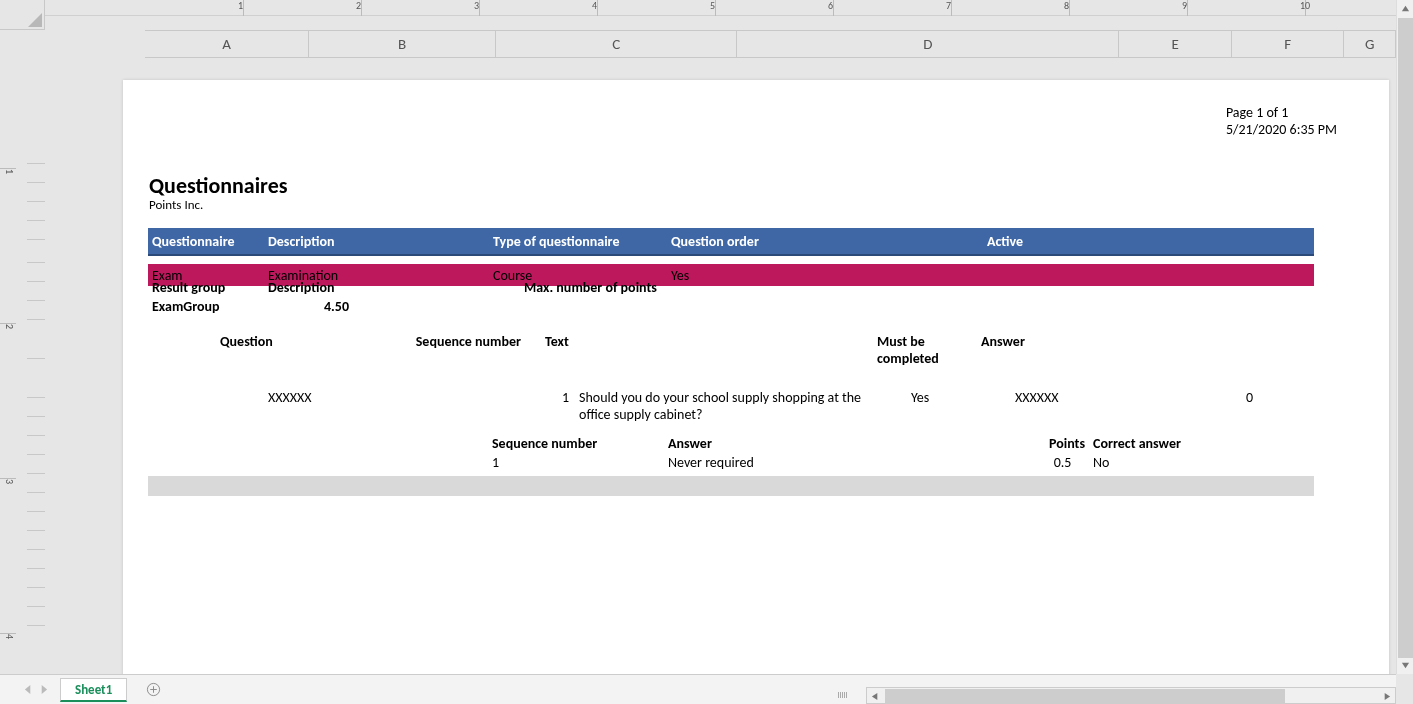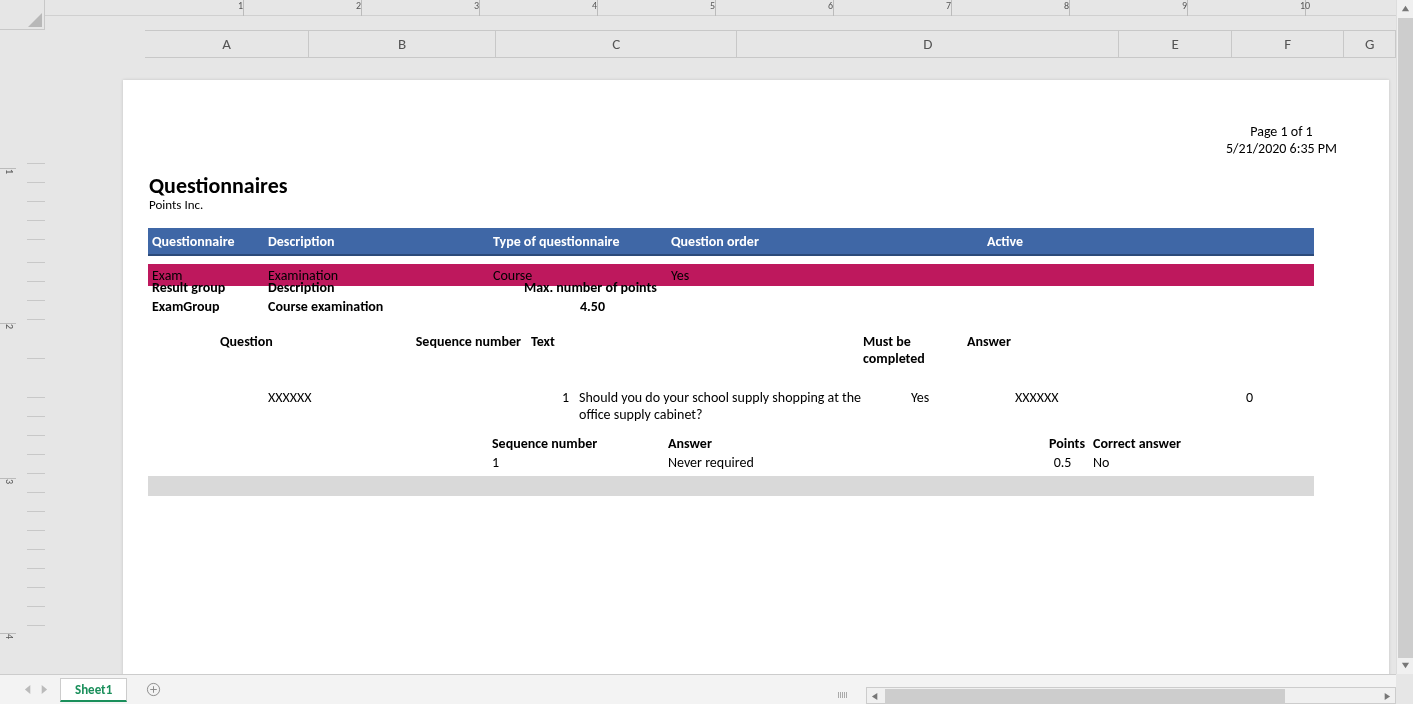--- a/index.html
+++ b/index.html
@@ -77,21 +77,21 @@
 }
 
 
 .page {
   position: absolute; left: 78px; top: 22px; width: 1266px; height: 640px;
   background: #fff; box-shadow: 0 0 3px rgba(0,0,0,0.15);
 }
 
 
 .page-header-right {
-  position: absolute; top: 43px; right: 52px; text-align: center; font-size: 14px;
+  position: absolute; top: 24px; right: 52px; text-align: left; font-size: 14px;
 }
 .report-title {
   position: absolute; left: 26px; top: 92px; font-size: 22px; font-weight: bold;
 }
 .report-company {
   position: absolute; left: 26px; top: 117px; font-size: 13px;
 }
 
 .table1 {
   position: absolute; left: 25px; top: 148px; right: 75px;
@@ -260,30 +260,29 @@
     </div>
 
     <div class="section2">
       <div style="display:flex">
         <div class="cell bold" style="width:116px">Result group</div>
         <div class="cell bold" style="width:256px">Description</div>
         <div class="cell bold" style="width:170px">Max. number of points</div>
       </div>
       <div style="display:flex; margin-top:2px;font-weight:bold;">
         <div class="cell" style="width:116px">ExamGroup</div>
-        <div class="cell" style="width:256px">Course examination</div>
         <div class="cell" style="width:145px; text-align:center">4.50</div>
       </div>
     </div>
 
     <div class="section3">
       <div style="display:flex">
         <div class="cell bold" style="width:116px; margin-left:68px">Question</div>
         <div class="cell bold" style="width:173px; text-align:right; margin-left:20px">Sequence number</div>
-        <div class="cell bold" style="width:310px; margin-left:2px">Text</div>
+        <div class="cell bold" style="width:310px; margin-left:16px">Text</div>
         <div class="cell bold" style="width:104px; margin-left:22px">Must be completed</div>
         <div class="cell bold" style="width:120px">Answer</div>
       </div>
       <div style="display:flex; margin-top:22px;">
         <div class="cell" style="width:116px; margin-left:116px">XXXXXX</div>
         <div class="cell" style="width:173px; text-align:right; margin-left:20px">1</div>
         <div class="cell" style="width:310px; margin-left:2px">Should you do your school supply shopping at the office supply cabinet?</div>
         <div class="cell" style="width:104px; margin-left:22px">Yes</div>
         <div class="cell" style="width:126px">XXXXXX</div>
         <div class="cell" style="width:120px; text-align:right">0</div>

